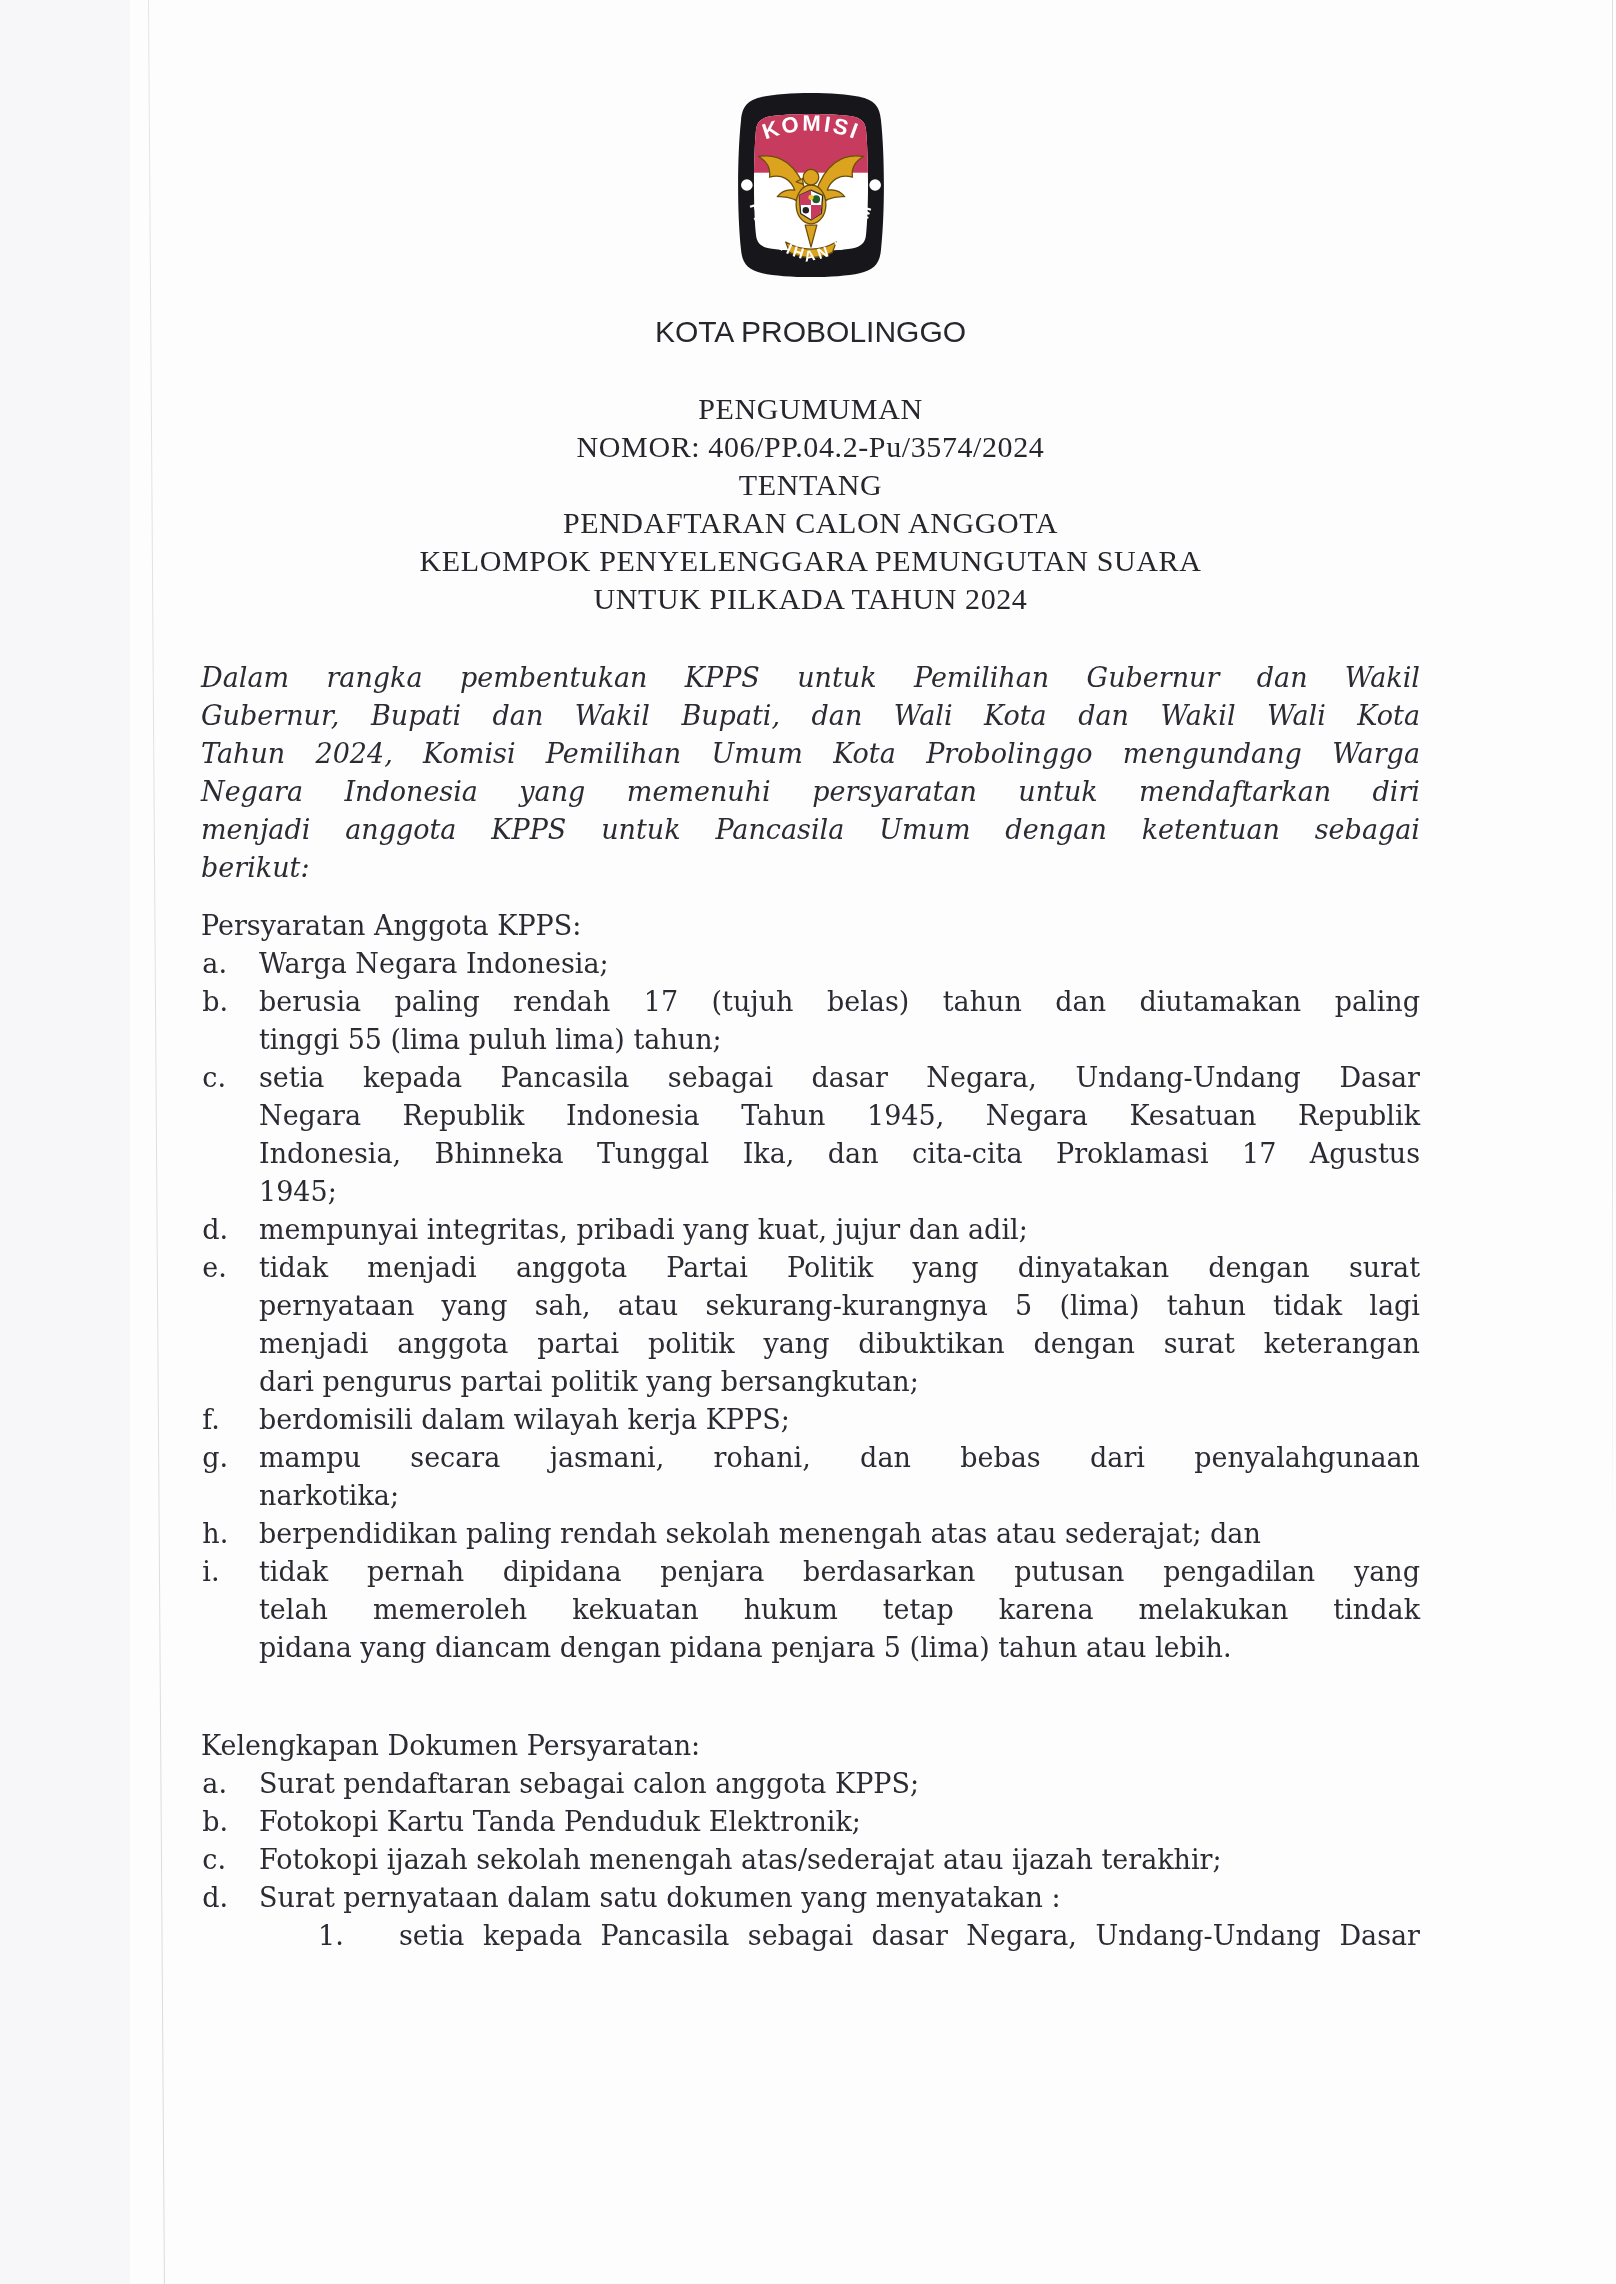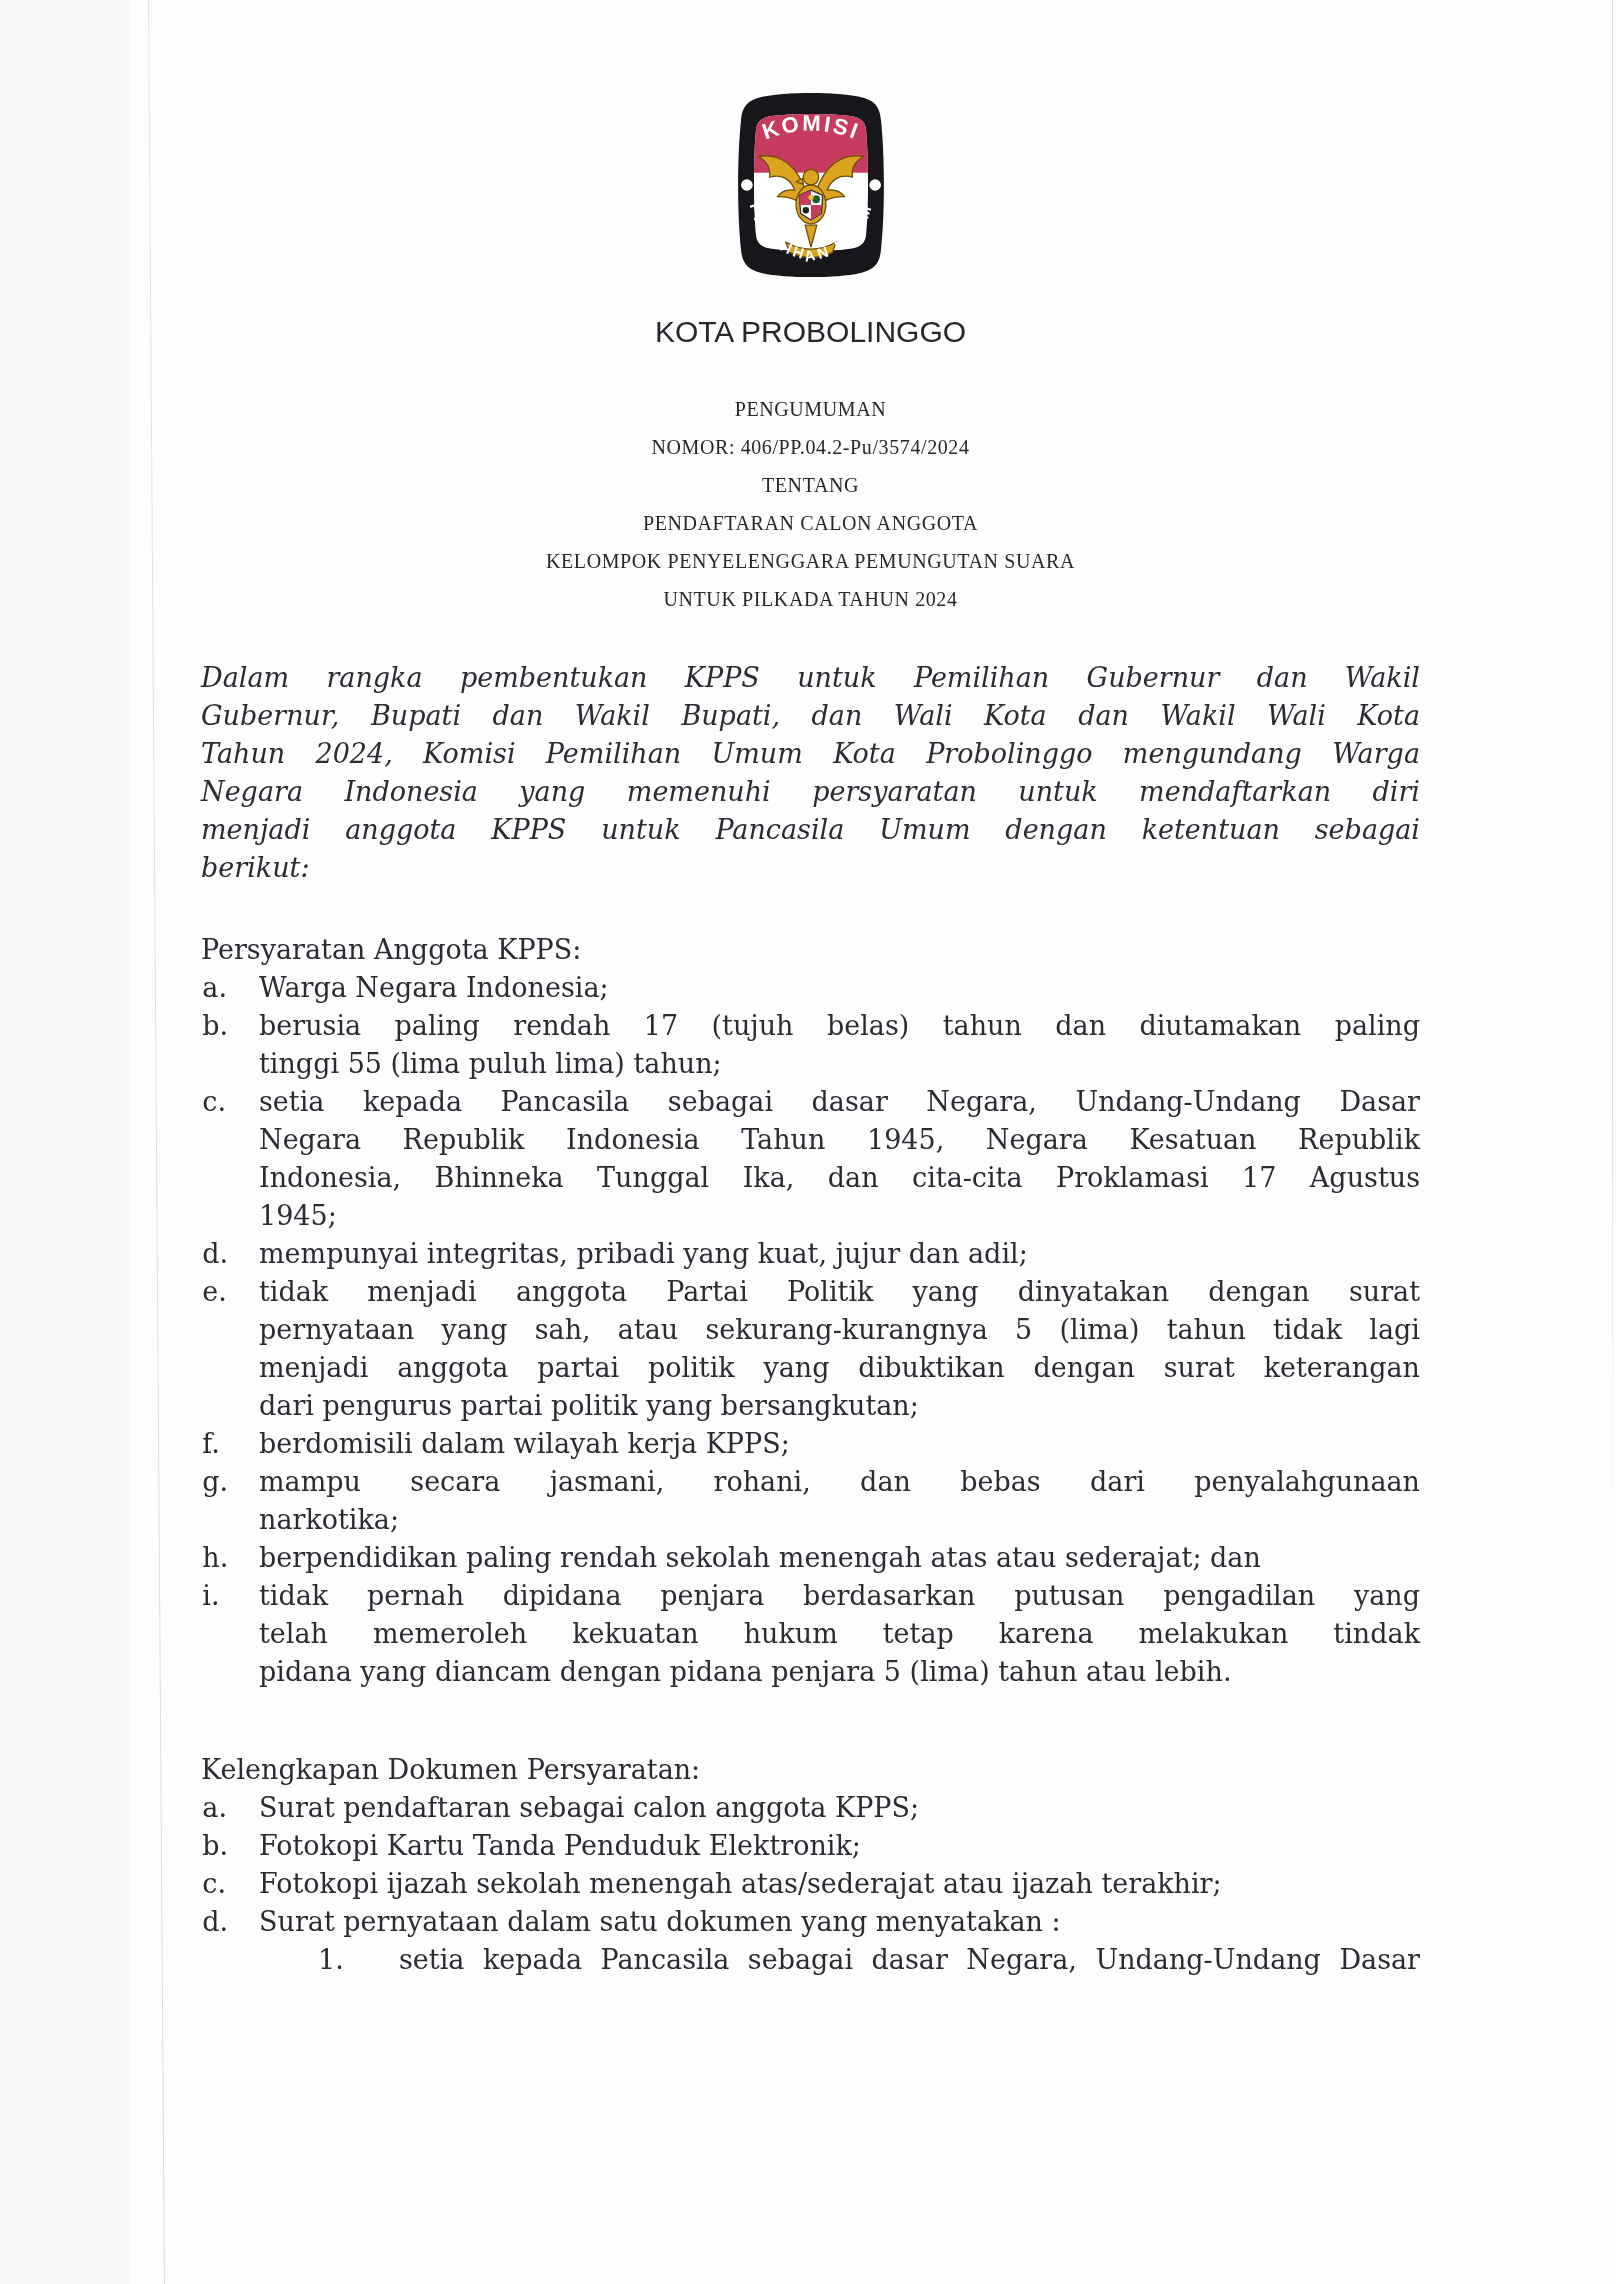--- a/index.html
+++ b/index.html
@@ -31,29 +31,29 @@
   .logo{width:162px;margin:0 auto;}
   .logo svg{display:block;width:162px;height:192px;}
   .org{
     margin-top:31px;text-align:center;
     font-family:"Liberation Sans", sans-serif;
     font-size:30px;line-height:40px;color:#26262d;
   }
   .title{
     margin-top:38px;text-align:center;
     font-family:"Liberation Serif", serif;
-    font-size:20px;line-height:38px;letter-spacing:0.6px;color:#26262d;
+    font-size:30px;line-height:38px;letter-spacing:0.6px;color:#26262d;
   }
   .intro{margin-top:41px;font-style:italic;}
   .ln{
     font-size:27px;line-height:38px;
     text-align:left;white-space:normal;
   }
   .ln.j{text-align:justify;text-align-last:justify;}
-  .doc-section{margin-top:44px;}
+  .doc-section{margin-top:20px;}
   #sections section:nth-child(2){margin-top:60px;}
   .sec-heading{margin:0;}
   .item{position:relative;padding-left:58px;}
   .item > .mk{
     position:absolute;left:1.3px;top:0;
     font-size:27px;line-height:38px;
   }
   .item.sub{padding-left:198px;}
   .item.sub > .mk{left:117px;}
 </style>

